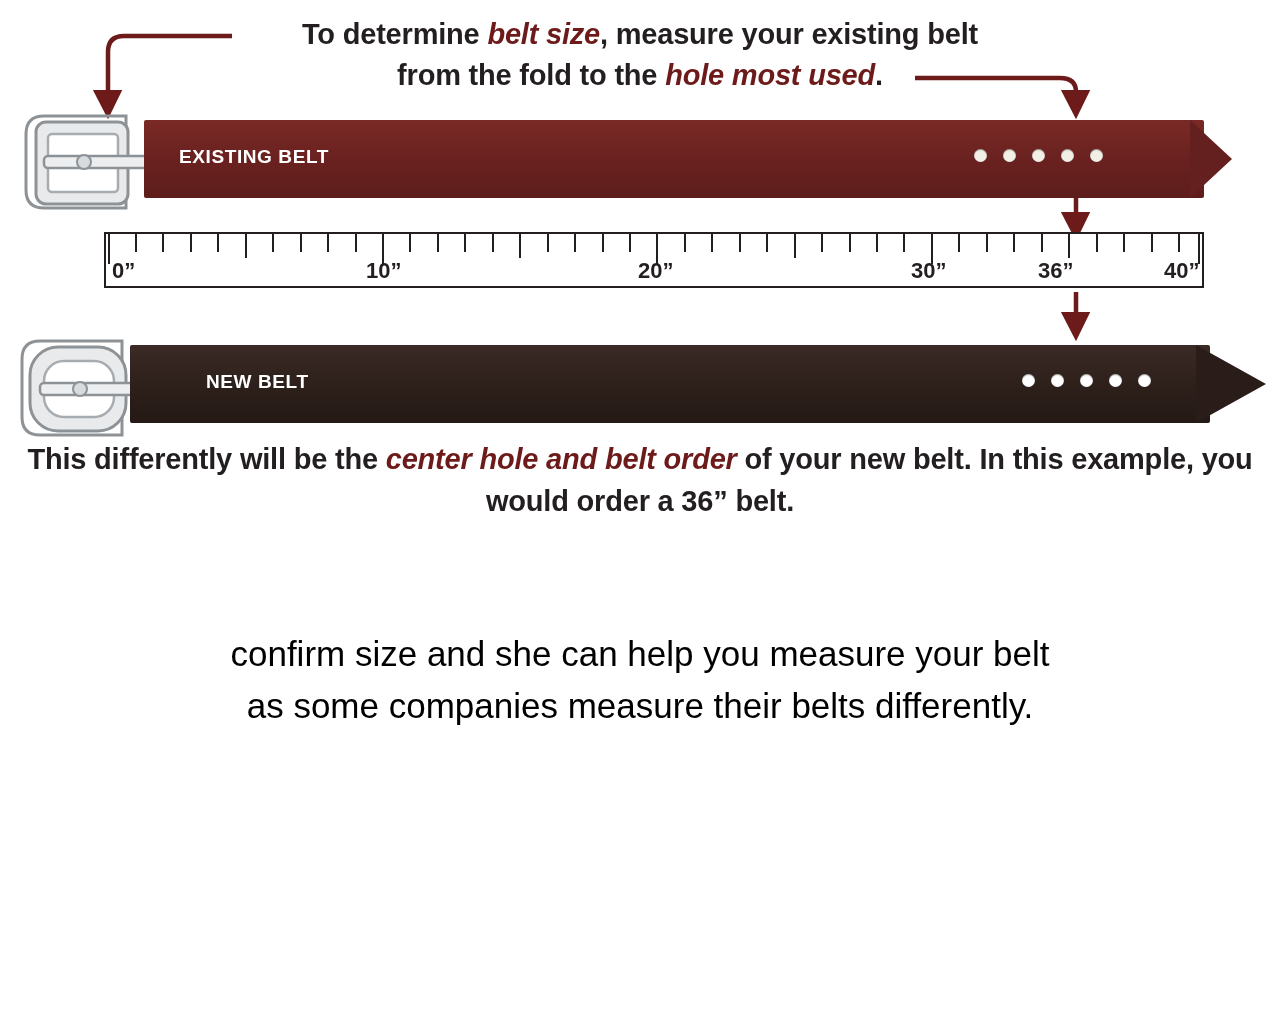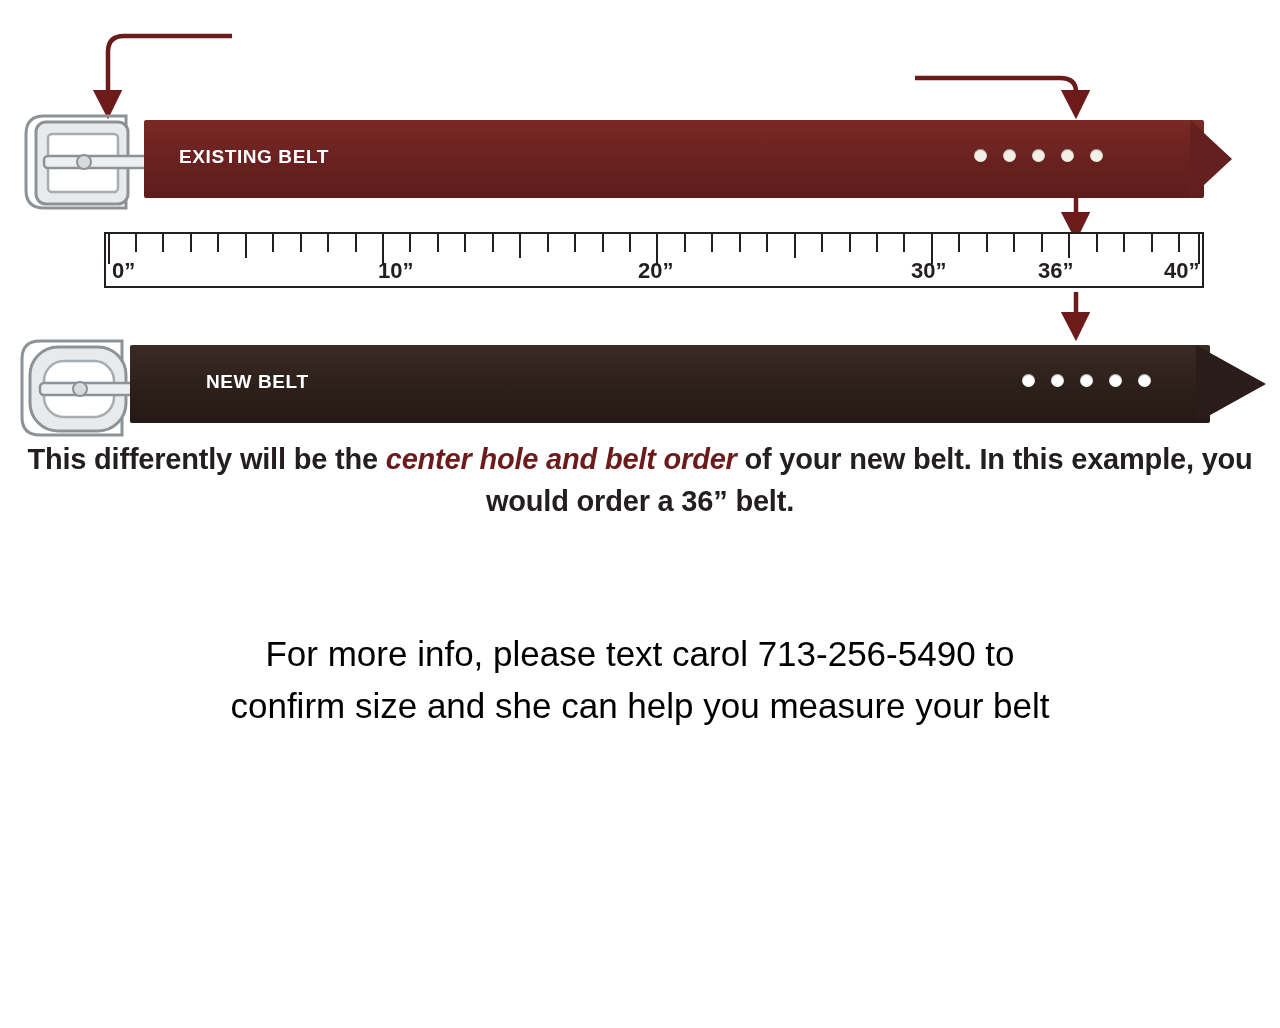--- a/index.html
+++ b/index.html
@@ -168,20 +168,26 @@
     line-height: 1.48;
     color: #000000;
     font-family: "Liberation Sans", sans-serif;
   }
   .contact-text span { display: block; }
 </style>
 </head>
 <body>
 
 <div class="top-text">
+  <span class="line1">
+    <span>To determine </span><span class="em-red">belt size</span><span>, measure your existing belt</span>
+  </span>
+  <span class="line2">
+    <span>from the fold to the </span><span class="em-red">hole most used</span><span>.</span>
+  </span>
 </div>
 
 <svg class="overlay-svg" viewBox="0 0 1280 560">
   <defs>
     <marker id="arrowhead" markerWidth="7" markerHeight="7" refX="3.2" refY="3.2" orient="auto">
       <path d="M0,0 L6.6,3.2 L0,6.6 Z" fill="#6d1a1a"></path>
     </marker>
   </defs>
 
   <path d="M232,36 L124,36 Q108,36 108,52 L108,104" fill="none" stroke="#6d1a1a" stroke-width="4.5" marker-end="url(#arrowhead)"></path>
@@ -254,21 +260,21 @@
       <line x1="936" y1="0" x2="936" y2="18"></line>
       <line x1="963" y1="0" x2="963" y2="24"></line>
       <line x1="991" y1="0" x2="991" y2="18"></line>
       <line x1="1018" y1="0" x2="1018" y2="18"></line>
       <line x1="1046" y1="0" x2="1046" y2="18"></line>
       <line x1="1073" y1="0" x2="1073" y2="18"></line>
       <line x1="1093" y1="0" x2="1093" y2="30"></line>
     </g>
   </svg>
   <div class="ruler-label" style="left:6px;">0”</div>
-  <div class="ruler-label" style="left:272px;">10”</div>
+  <div class="ruler-label" style="left:260px;">10”</div>
   <div class="ruler-label" style="left:532px;">20”</div>
   <div class="ruler-label" style="left:805px;margin-top:45px;">30”</div>
   <div class="ruler-label" style="left:932px;">36”</div>
   <div class="ruler-label" style="left:1058px;">40”</div>
 </div>
 
 <div class="belt-wrap belt-new">
   <svg class="buckle" width="140" height="112" viewBox="0 0 140 112">
     <path d="M30,8 L112,8 L112,102 L30,102 Q12,102 12,84 L12,26 Q12,8 30,8 Z" fill="none" stroke="#8d9296" stroke-width="3"></path>
     <rect x="20" y="14" width="96" height="84" rx="28" fill="#e9eaec" stroke="#8d9296" stroke-width="3"></rect>
@@ -289,15 +295,15 @@
 </div>
 
 <div class="bottom-text">
   <span class="line1">
     <span>This differently will be the </span><span class="em-red">center hole and belt order</span><span> of your new belt.</span>
   </span>
   <span class="line2">In this example, you would order a 36” belt.</span>
 </div>
 
 <div class="contact-text">
-  <span>For more info, please text carol 713-256-5490 to</span>
   <span>confirm size and she can help you measure your belt</span>
+  <span>as some companies measure their belts differently.</span>
 </div>
 
 </body></html>

